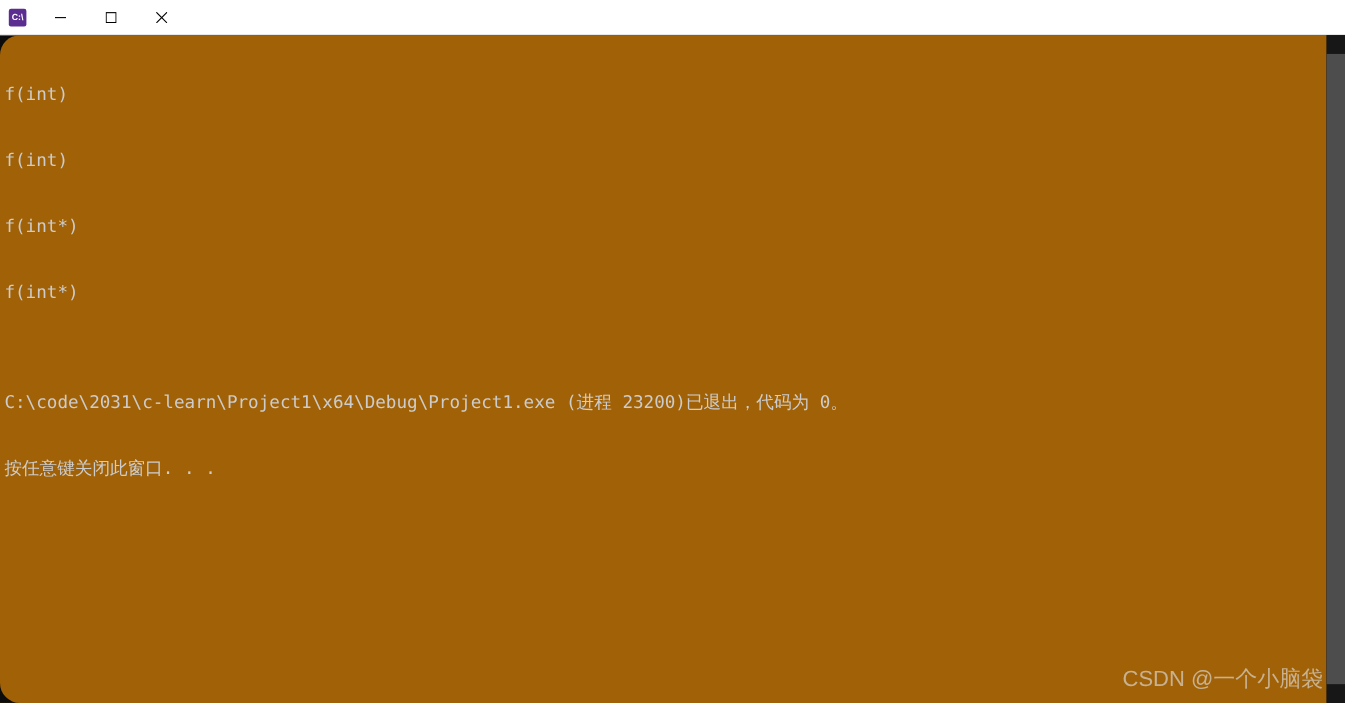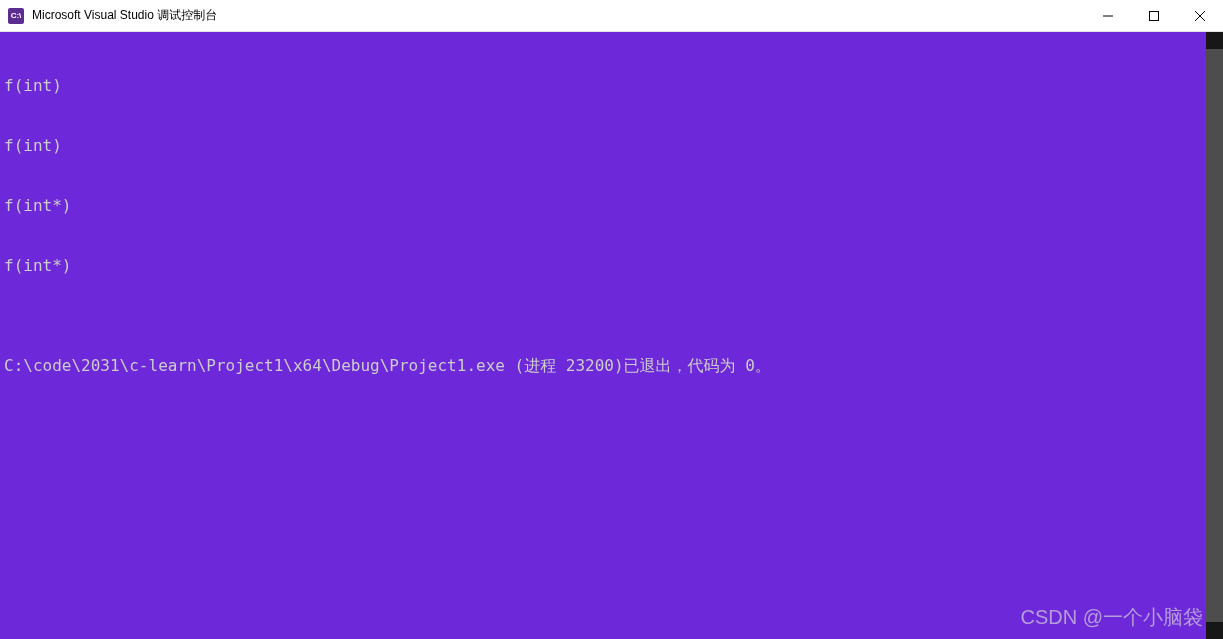--- a/index.html
+++ b/index.html
@@ -55,22 +55,23 @@
       justify-content: center;
       cursor: pointer;
     }
     .win-btn svg {
       width: 10px;
       height: 10px;
     }
     .console-area {
       position: relative;
       height: calc(100% - 32px);
-      background: #6d28d9;
+      background: #a16207;
       display: flex;
+      border-radius: 18px;
     }
     .console-content {
       flex: 1;
       padding: 4px 0 0 4px;
       font-family: "NSimSun", "SimSun", Consolas, monospace;
       font-size: 16px;
       line-height: 20px;
       color: #cccccc;
       white-space: pre;
     }
@@ -116,21 +117,20 @@
       margin-top: 11px;
     }
   </style>
 </head>
 <body>
 
 <div class="titlebar">
   <div class="app-icon">
     <span class="app-icon-text">C:\</span>
   </div>
-  <div class="title-text">Microsoft Visual Studio 调试控制台</div>
   <div class="window-controls">
     <div class="win-btn">
       <svg viewBox="0 0 10 10">
           <line x1="0" y1="5" x2="10" y2="5" stroke="#000" stroke-width="1"></line>
         </svg>
     </div>
     <div class="win-btn">
       <svg viewBox="0 0 10 10">
           <rect x="0.5" y="0.5" width="9" height="9" stroke="#000" stroke-width="1" fill="none"></rect>
         </svg>
@@ -145,20 +145,21 @@
 </div>
 
 <div class="console-area">
   <div class="console-content">
     <span class="console-line">f(int)</span>
     <span class="console-line">f(int)</span>
     <span class="console-line">f(int*)</span>
     <span class="console-line">f(int*)</span>
     <span class="console-line"></span>
     <span class="console-line">C:\code\2031\c-learn\Project1\x64\Debug\Project1.exe (进程 23200)已退出，代码为 0。</span>
+    <span class="console-line">按任意键关闭此窗口. . .</span>
   </div>
   <div class="scrollbar">
     <div class="scroll-arrow"></div>
     <div class="scrollbar-track">
       <div class="scrollbar-thumb"></div>
     </div>
     <div class="scroll-arrow"></div>
   </div>
   <div class="watermark">CSDN @一个小脑袋</div>
 </div>

